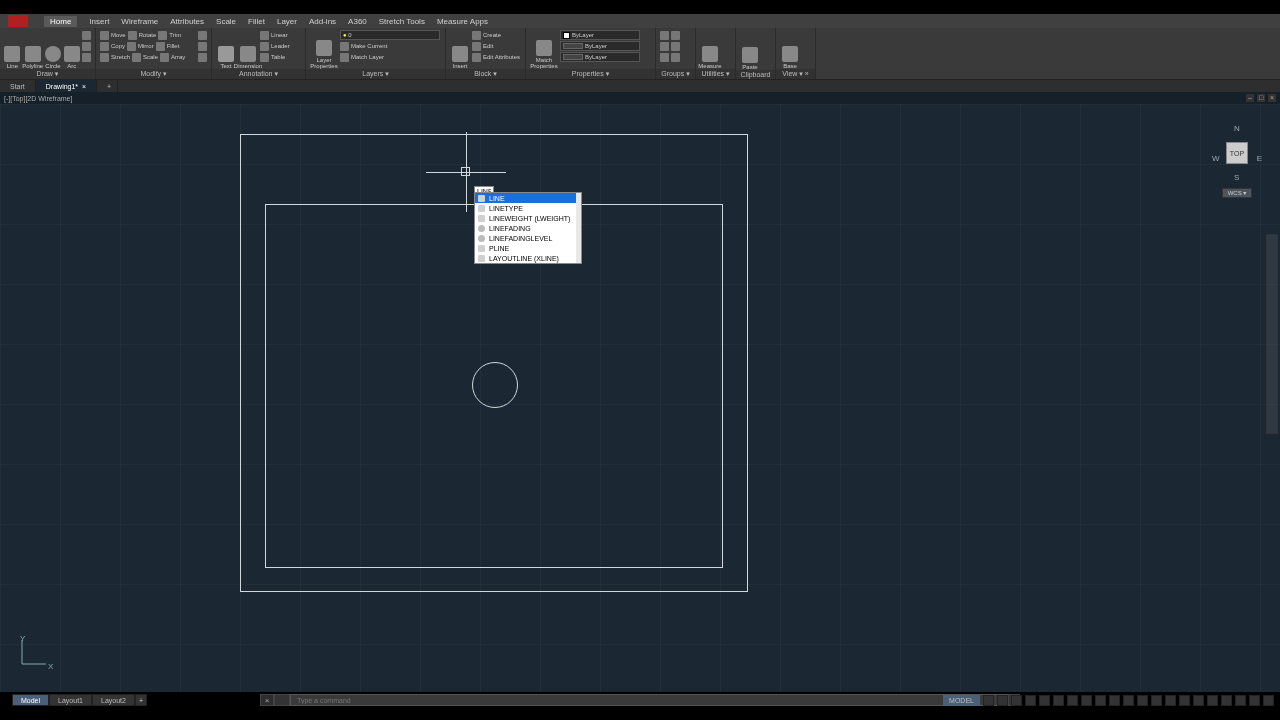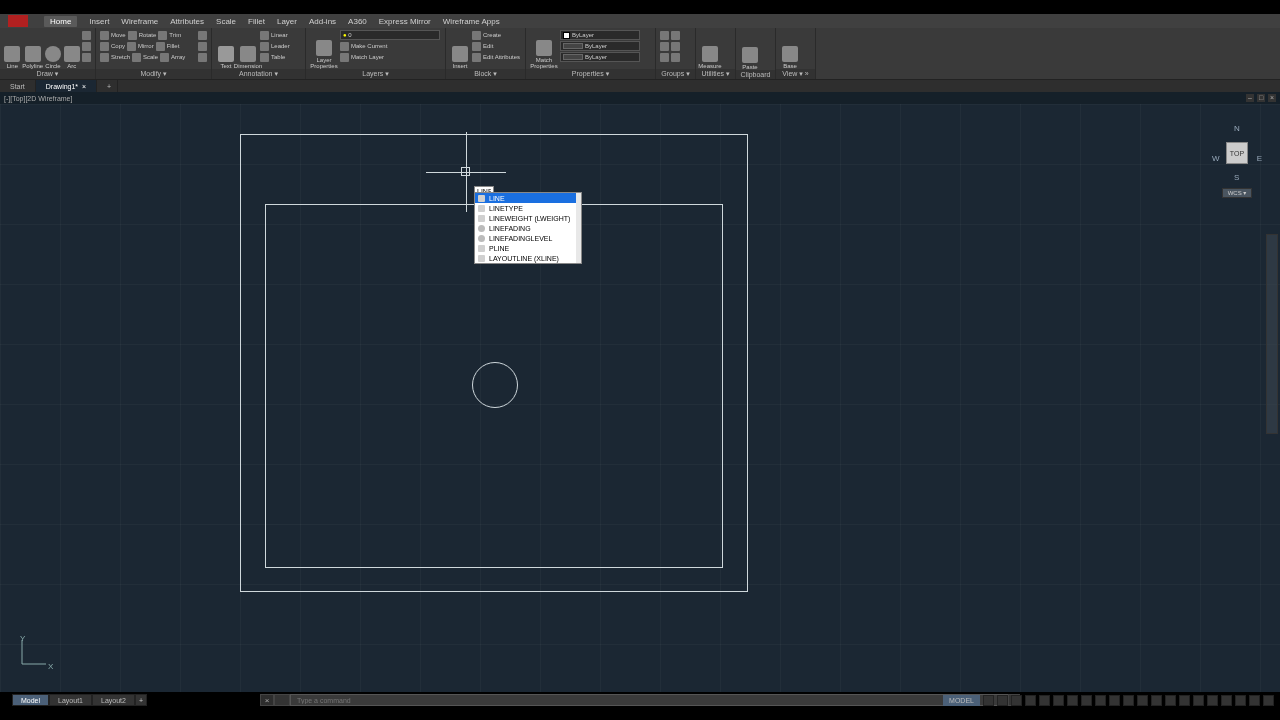--- a/index.html
+++ b/index.html
@@ -110,22 +110,22 @@
   <div class="app-logo"></div>
   <span class="tab active">Home</span>
   <span class="tab">Insert</span>
   <span class="tab">Wireframe</span>
   <span class="tab">Attributes</span>
   <span class="tab">Scale</span>
   <span class="tab">Fillet</span>
   <span class="tab">Layer</span>
   <span class="tab">Add-ins</span>
   <span class="tab">A360</span>
-  <span class="tab">Express Mirror</span>
-  <span class="tab">Wireframe Apps</span>
+  <span class="tab">Stretch Tools</span>
+  <span class="tab">Measure Apps</span>
 </div>
 
 <div class="ribbon">
 
   <div class="panel" style="width:96px;">
     <div class="body">
       <div class="bigbtn">
           <div class="icon"></div>
           <div class="lbl">Line</div>
         </div>

